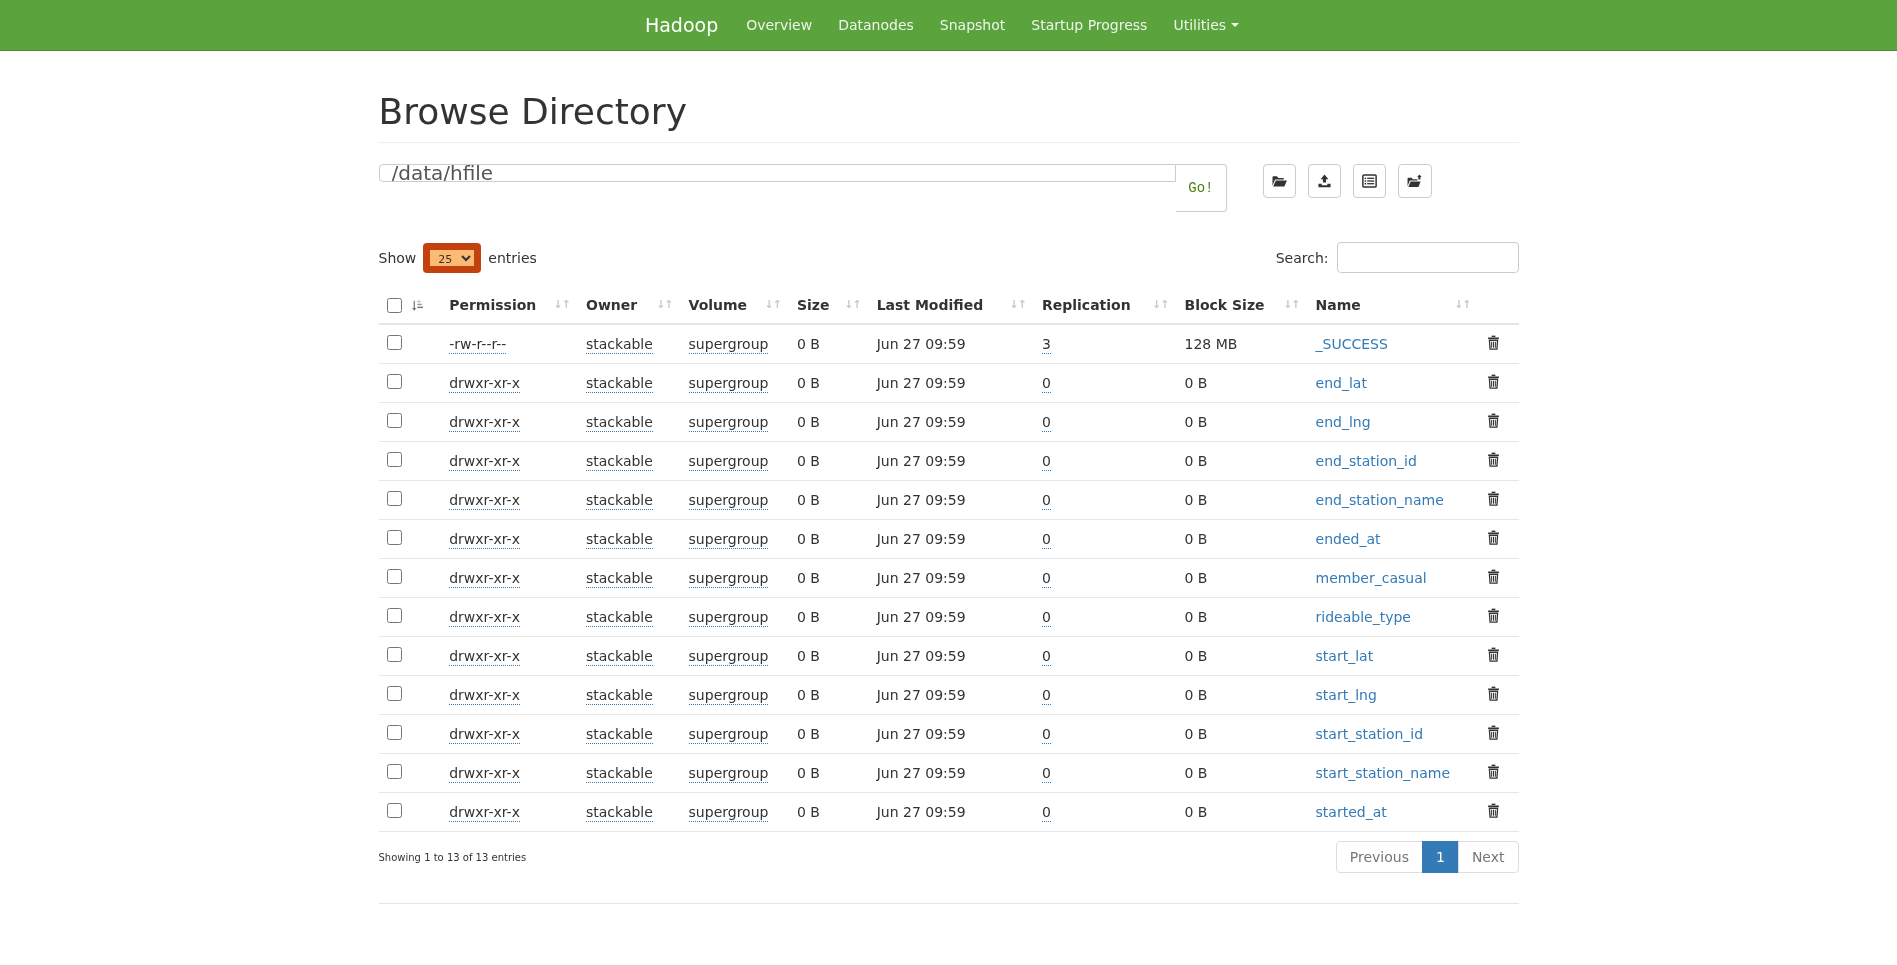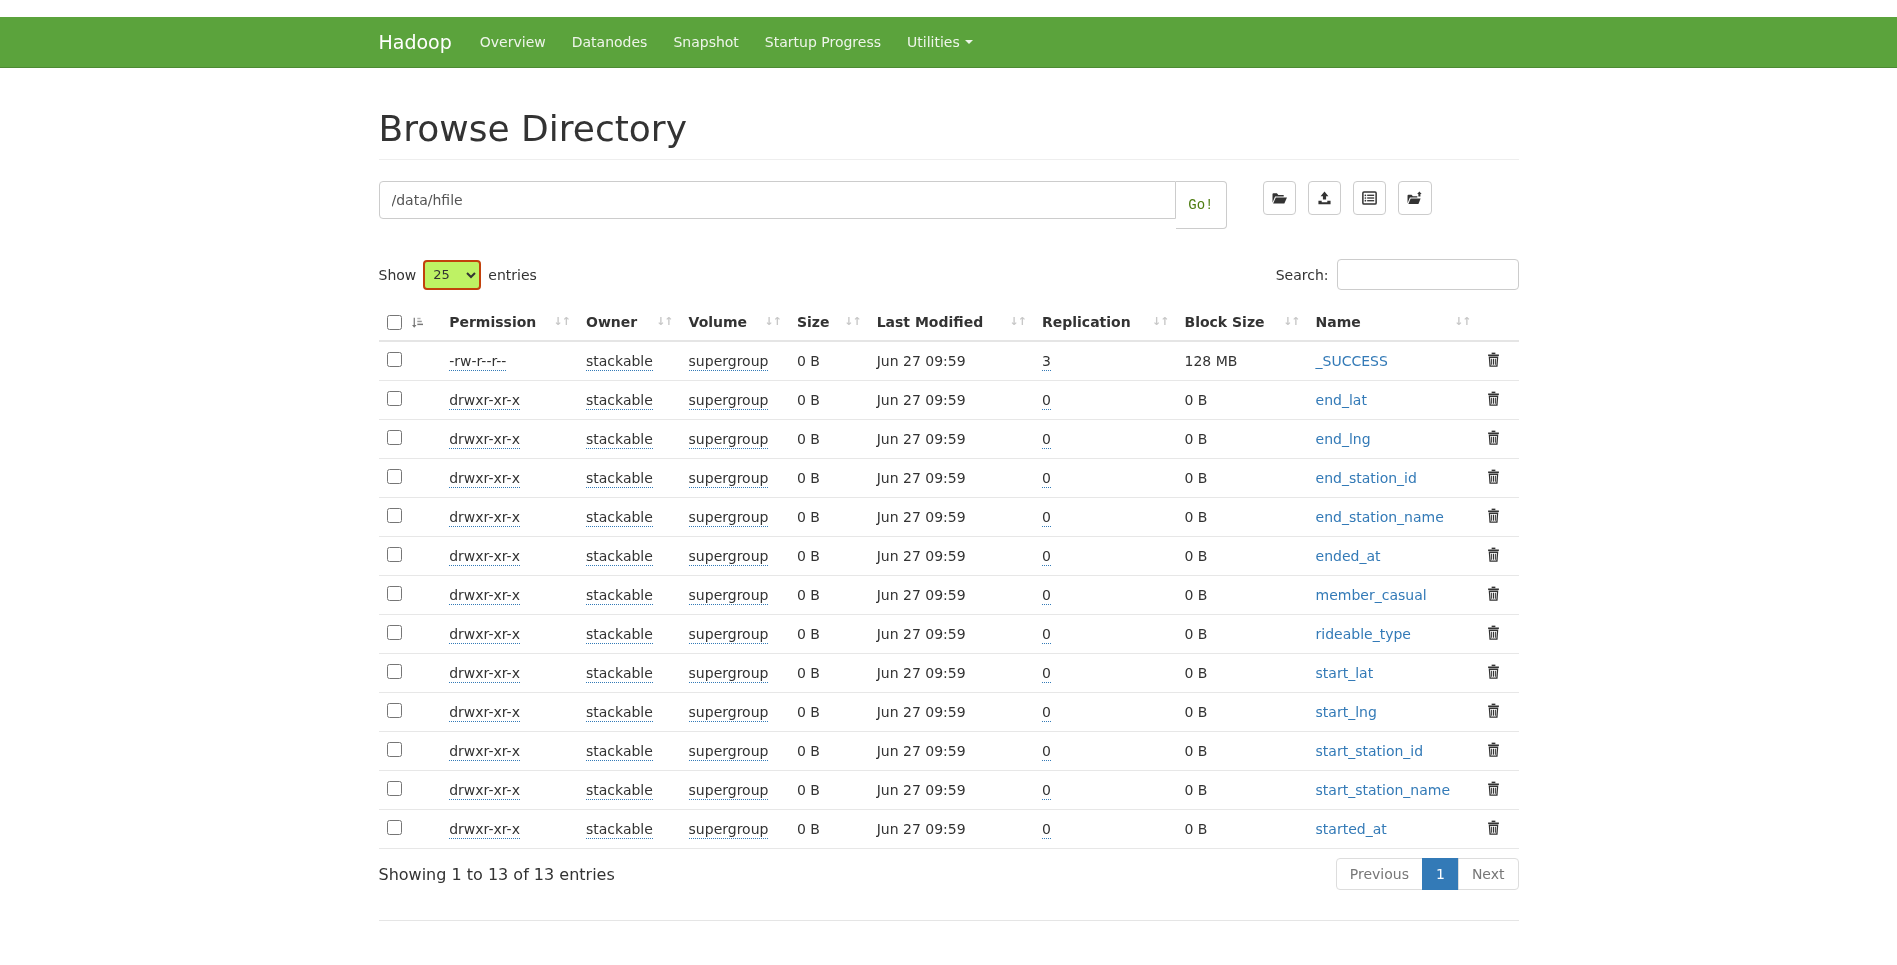--- a/index.html
+++ b/index.html
@@ -15,21 +15,21 @@
     font-family:"DejaVu Sans","Liberation Sans",sans-serif;
     font-size:14px;color:var(--text);
     min-width:1170px;min-height:965px;
   }
   
   .navbar{
     background:var(--navbar-bg);
     border-bottom:1px solid var(--navbar-border);
     height:51px;width:100%;
   }
-  .nav-inner{width:1140px;margin:17px auto;display:flex;align-items:center;height:100%;}
+  .nav-inner{width:1140px;margin:0 auto;display:flex;align-items:center;height:100%;justify-content:center;}
   .brand{color:#fff;font-size:19px;text-decoration:none;padding:0 15px 0 0;cursor:pointer;}
   .nav-items{list-style:none;margin:0;padding:0;display:flex;align-items:center;height:100%;}
   .nav-items li{height:100%;display:flex;align-items:center;}
   .nav-link{
     color:#eef5ea;text-decoration:none;font-size:14px;
     padding:0 13px;height:100%;display:flex;align-items:center;cursor:pointer;
   }
   .caret{
     display:inline-block;width:0;height:0;margin-left:5px;
     border-left:4px solid transparent;border-right:4px solid transparent;
@@ -38,42 +38,42 @@
   
   .container{width:1140px;margin:0 auto;}
   h1.page-title{
     font-size:36px;font-weight:500;color:#333;margin:40px 0 0 0;
     padding-bottom:10px;border-bottom:1px solid #eee;
   }
   
   .path-row{display:flex;align-items:flex-start;margin-top:21px;}
   .input-group{display:flex;width:848px;}
   .path-input{
-    flex:1;height:38px;padding:6px 12px;font-size:14px;color:#555;
+    flex:1;height:18px;padding:6px 12px;font-size:20px;color:#555;
     border:1px solid #ccc;border-radius:4px 0 0 4px;outline:none;
     font-family:"DejaVu Sans","Liberation Sans",sans-serif;
   }
   .go-btn{
     height:48px;padding:6px 12px;font-size:14px;color:#4d7c0f;background:#fff;
     border:1px solid #ccc;border-left:none;border-radius:0 4px 4px 0;cursor:pointer;
     font-family:Liberation Mono, monospace;
   }
   .icon-buttons{display:flex;gap:12px;margin-left:36px;}
   .icon-btn{
     height:34px;min-width:33px;padding:6px 8px;background:#fff;color:#333;
     border:1px solid #ccc;border-radius:4px;cursor:pointer;
     display:flex;align-items:center;justify-content:center;
   }
   .icon-btn .icon{display:flex;align-items:center;}
   
   .controls-row{display:flex;justify-content:space-between;align-items:center;margin-top:30px;}
   .show-entries{display:flex;align-items:center;gap:7px;}
   .page-size-select{
-    height:30px;min-width:58px;border:2px solid #c2410c;border-radius:4px;
-    font-size:13px;color:#333;padding:2px 4px;background:#bef264;
+    height:30px;min-width:58px;border:7px solid #c2410c;border-radius:4px;
+    font-size:11px;color:#333;padding:2px 4px;background:#fdba74;
     font-family:"DejaVu Sans","Liberation Sans",sans-serif;
   }
   .search-box{display:flex;align-items:center;gap:8px;}
   .search-input{
     height:31px;width:182px;border:1px solid #ccc;border-radius:4px;
     padding:4px 8px;font-size:14px;outline:none;
     font-family:"DejaVu Sans","Liberation Sans",sans-serif;
   }
   
   table.dir-table{width:100%;border-collapse:collapse;margin-top:14px;}
@@ -90,21 +90,21 @@
   .th-select-inner{display:flex;align-items:center;gap:8px;}
   .sort-asc-icon{color:#777;display:inline-flex;}
   input[type="checkbox"]{width:15px;height:15px;margin:0;cursor:pointer;}
   .editable{
     border-bottom:1px dotted var(--link);padding-bottom:1px;cursor:pointer;
   }
   .name-link{color:var(--link);text-decoration:none;cursor:pointer;}
   .trash-btn{background:none;border:none;padding:0;cursor:pointer;display:inline-flex;align-items:center;}
   
   .table-footer{display:flex;justify-content:space-between;align-items:center;margin-top:9px;}
-  .table-info{font-size:16px;color:#333;text-align:right;}
+  .table-info{font-size:10px;color:#333;text-align:right;}
   ul.pagination{list-style:none;display:flex;margin:0;padding:0;}
   .pagination li{
     border:1px solid #ddd;background:#fff;color:#777;
     padding:7px 13px;font-size:14px;margin-left:-1px;cursor:pointer;
   }
   .pagination li:first-child{border-radius:4px 0 0 4px;margin-left:0;}
   .pagination li:last-child{border-radius:0 4px 4px 0;}
   .pagination li.active{background:var(--link);border-color:var(--link);color:#fff;}
   
   hr.footer-divider{border:0;border-top:1px solid #e5e5e5;margin:30px 0 20px 0;}

